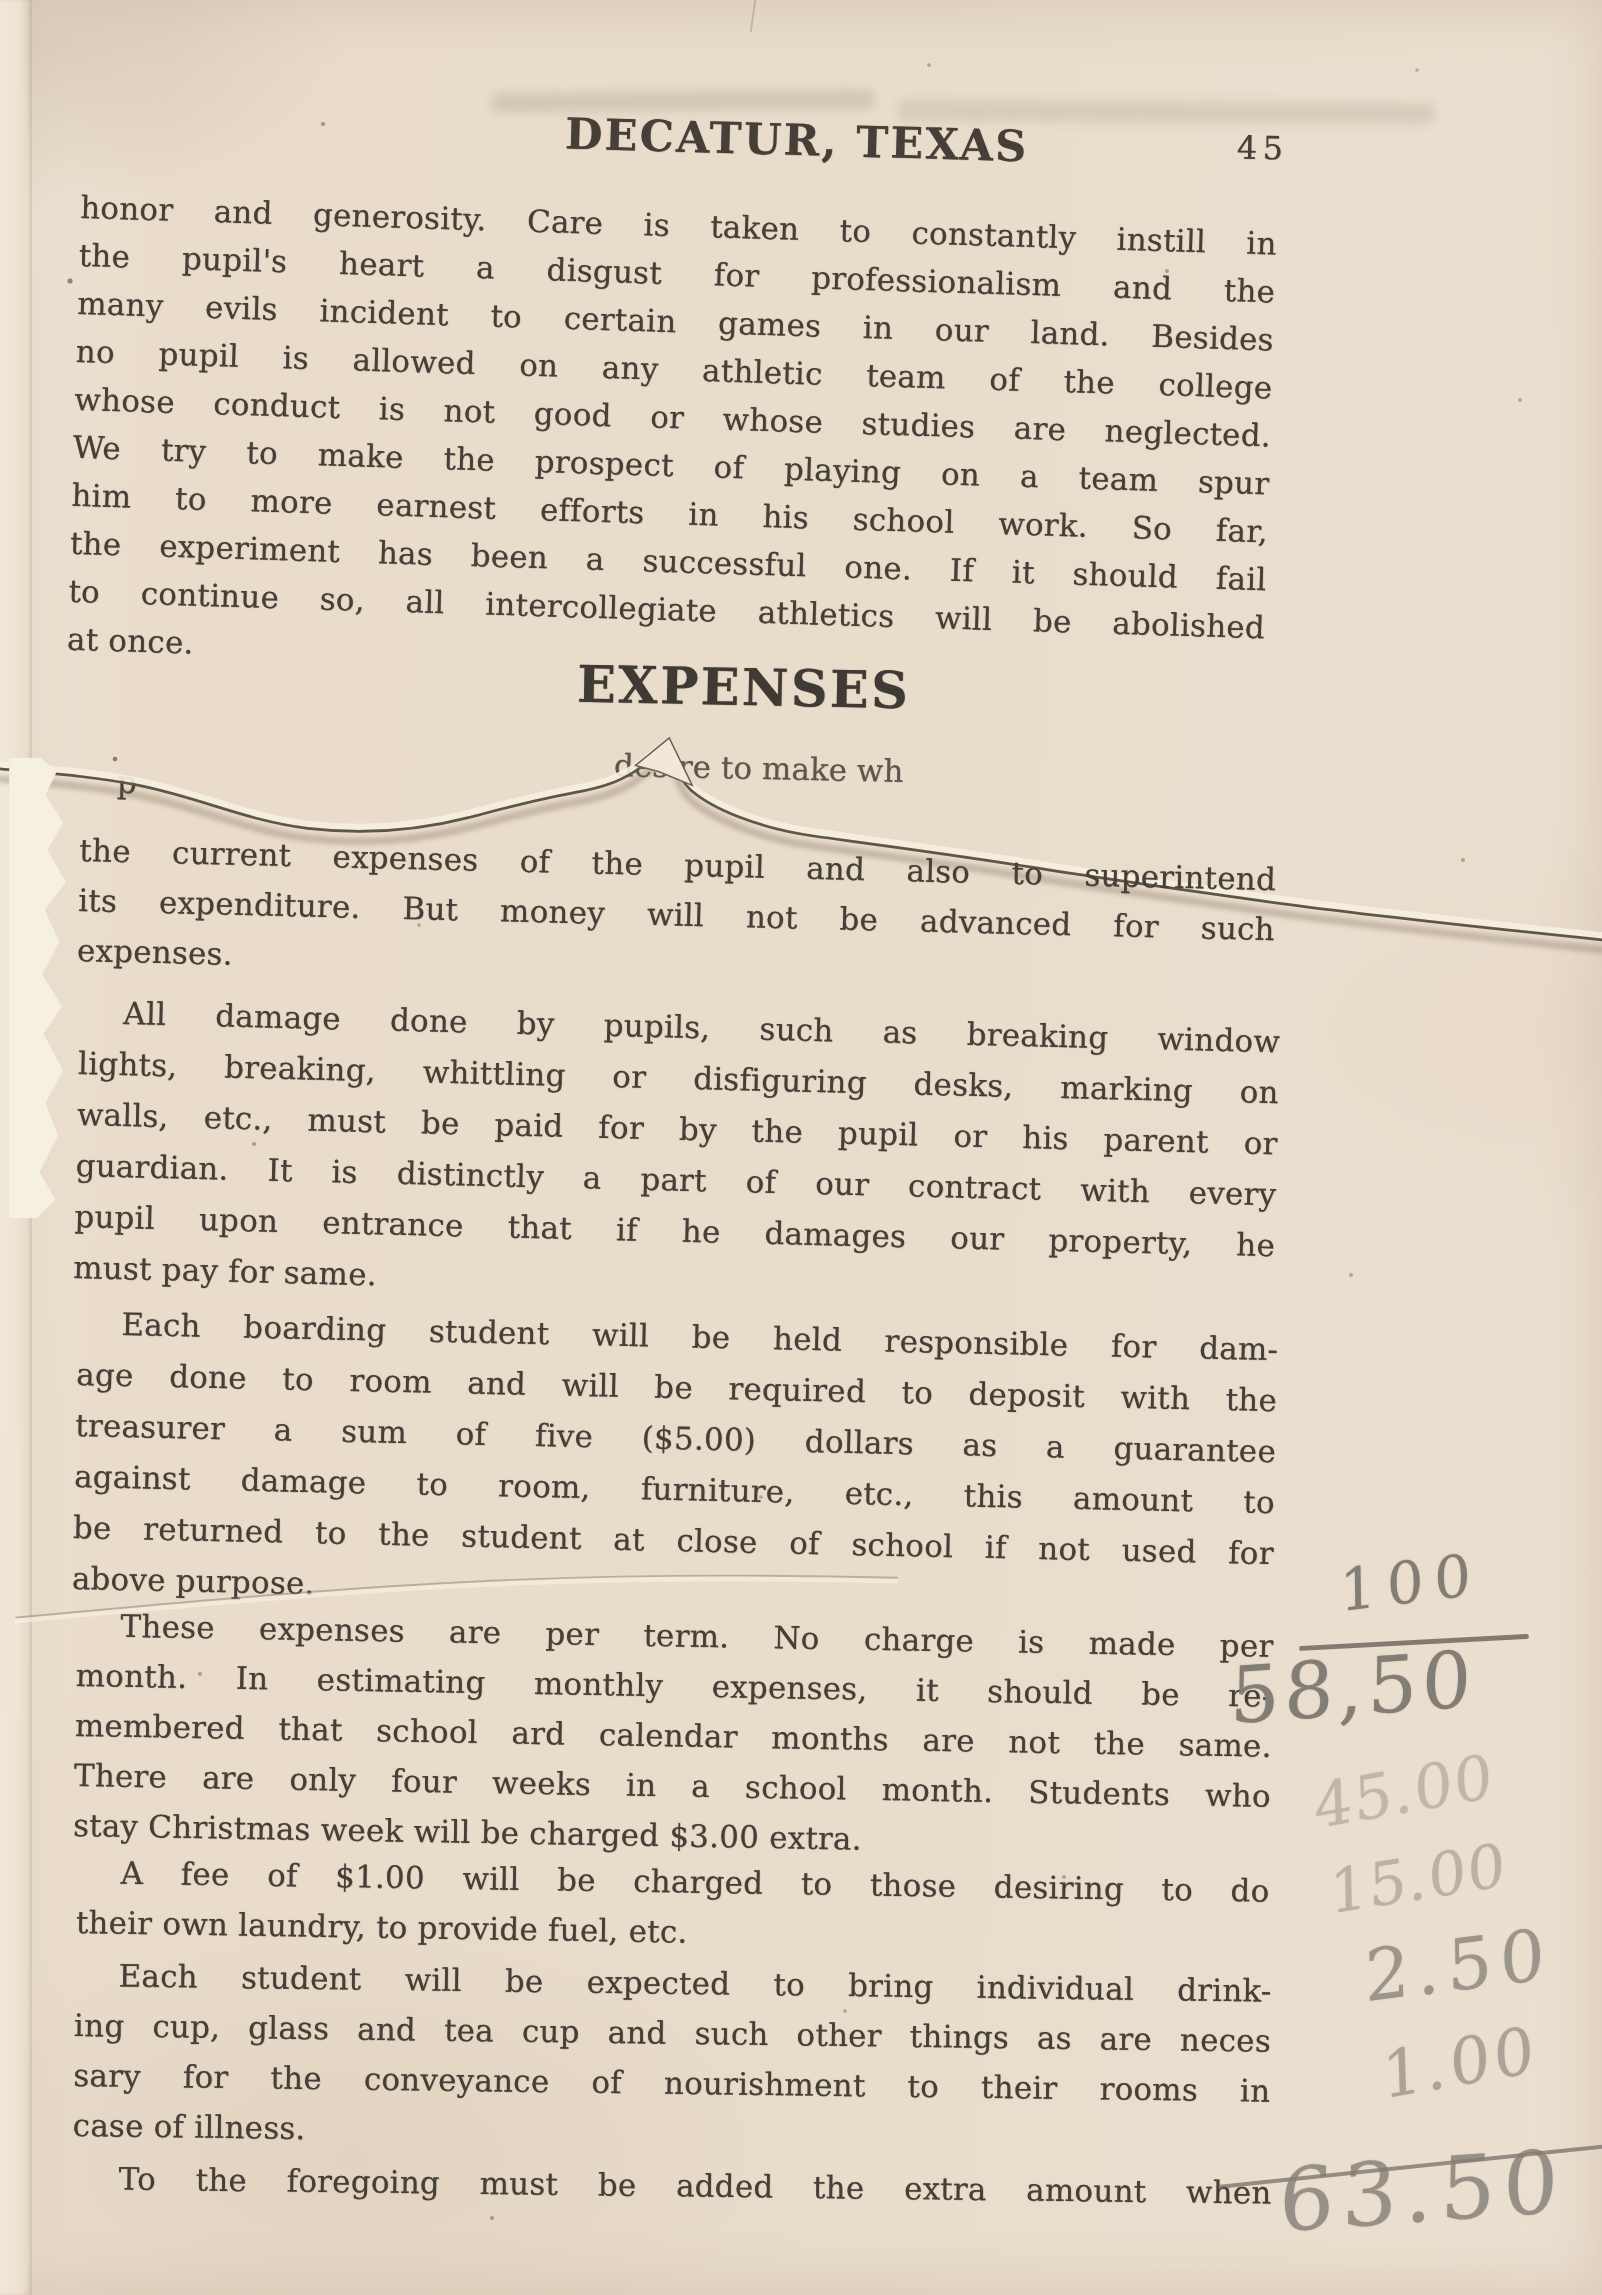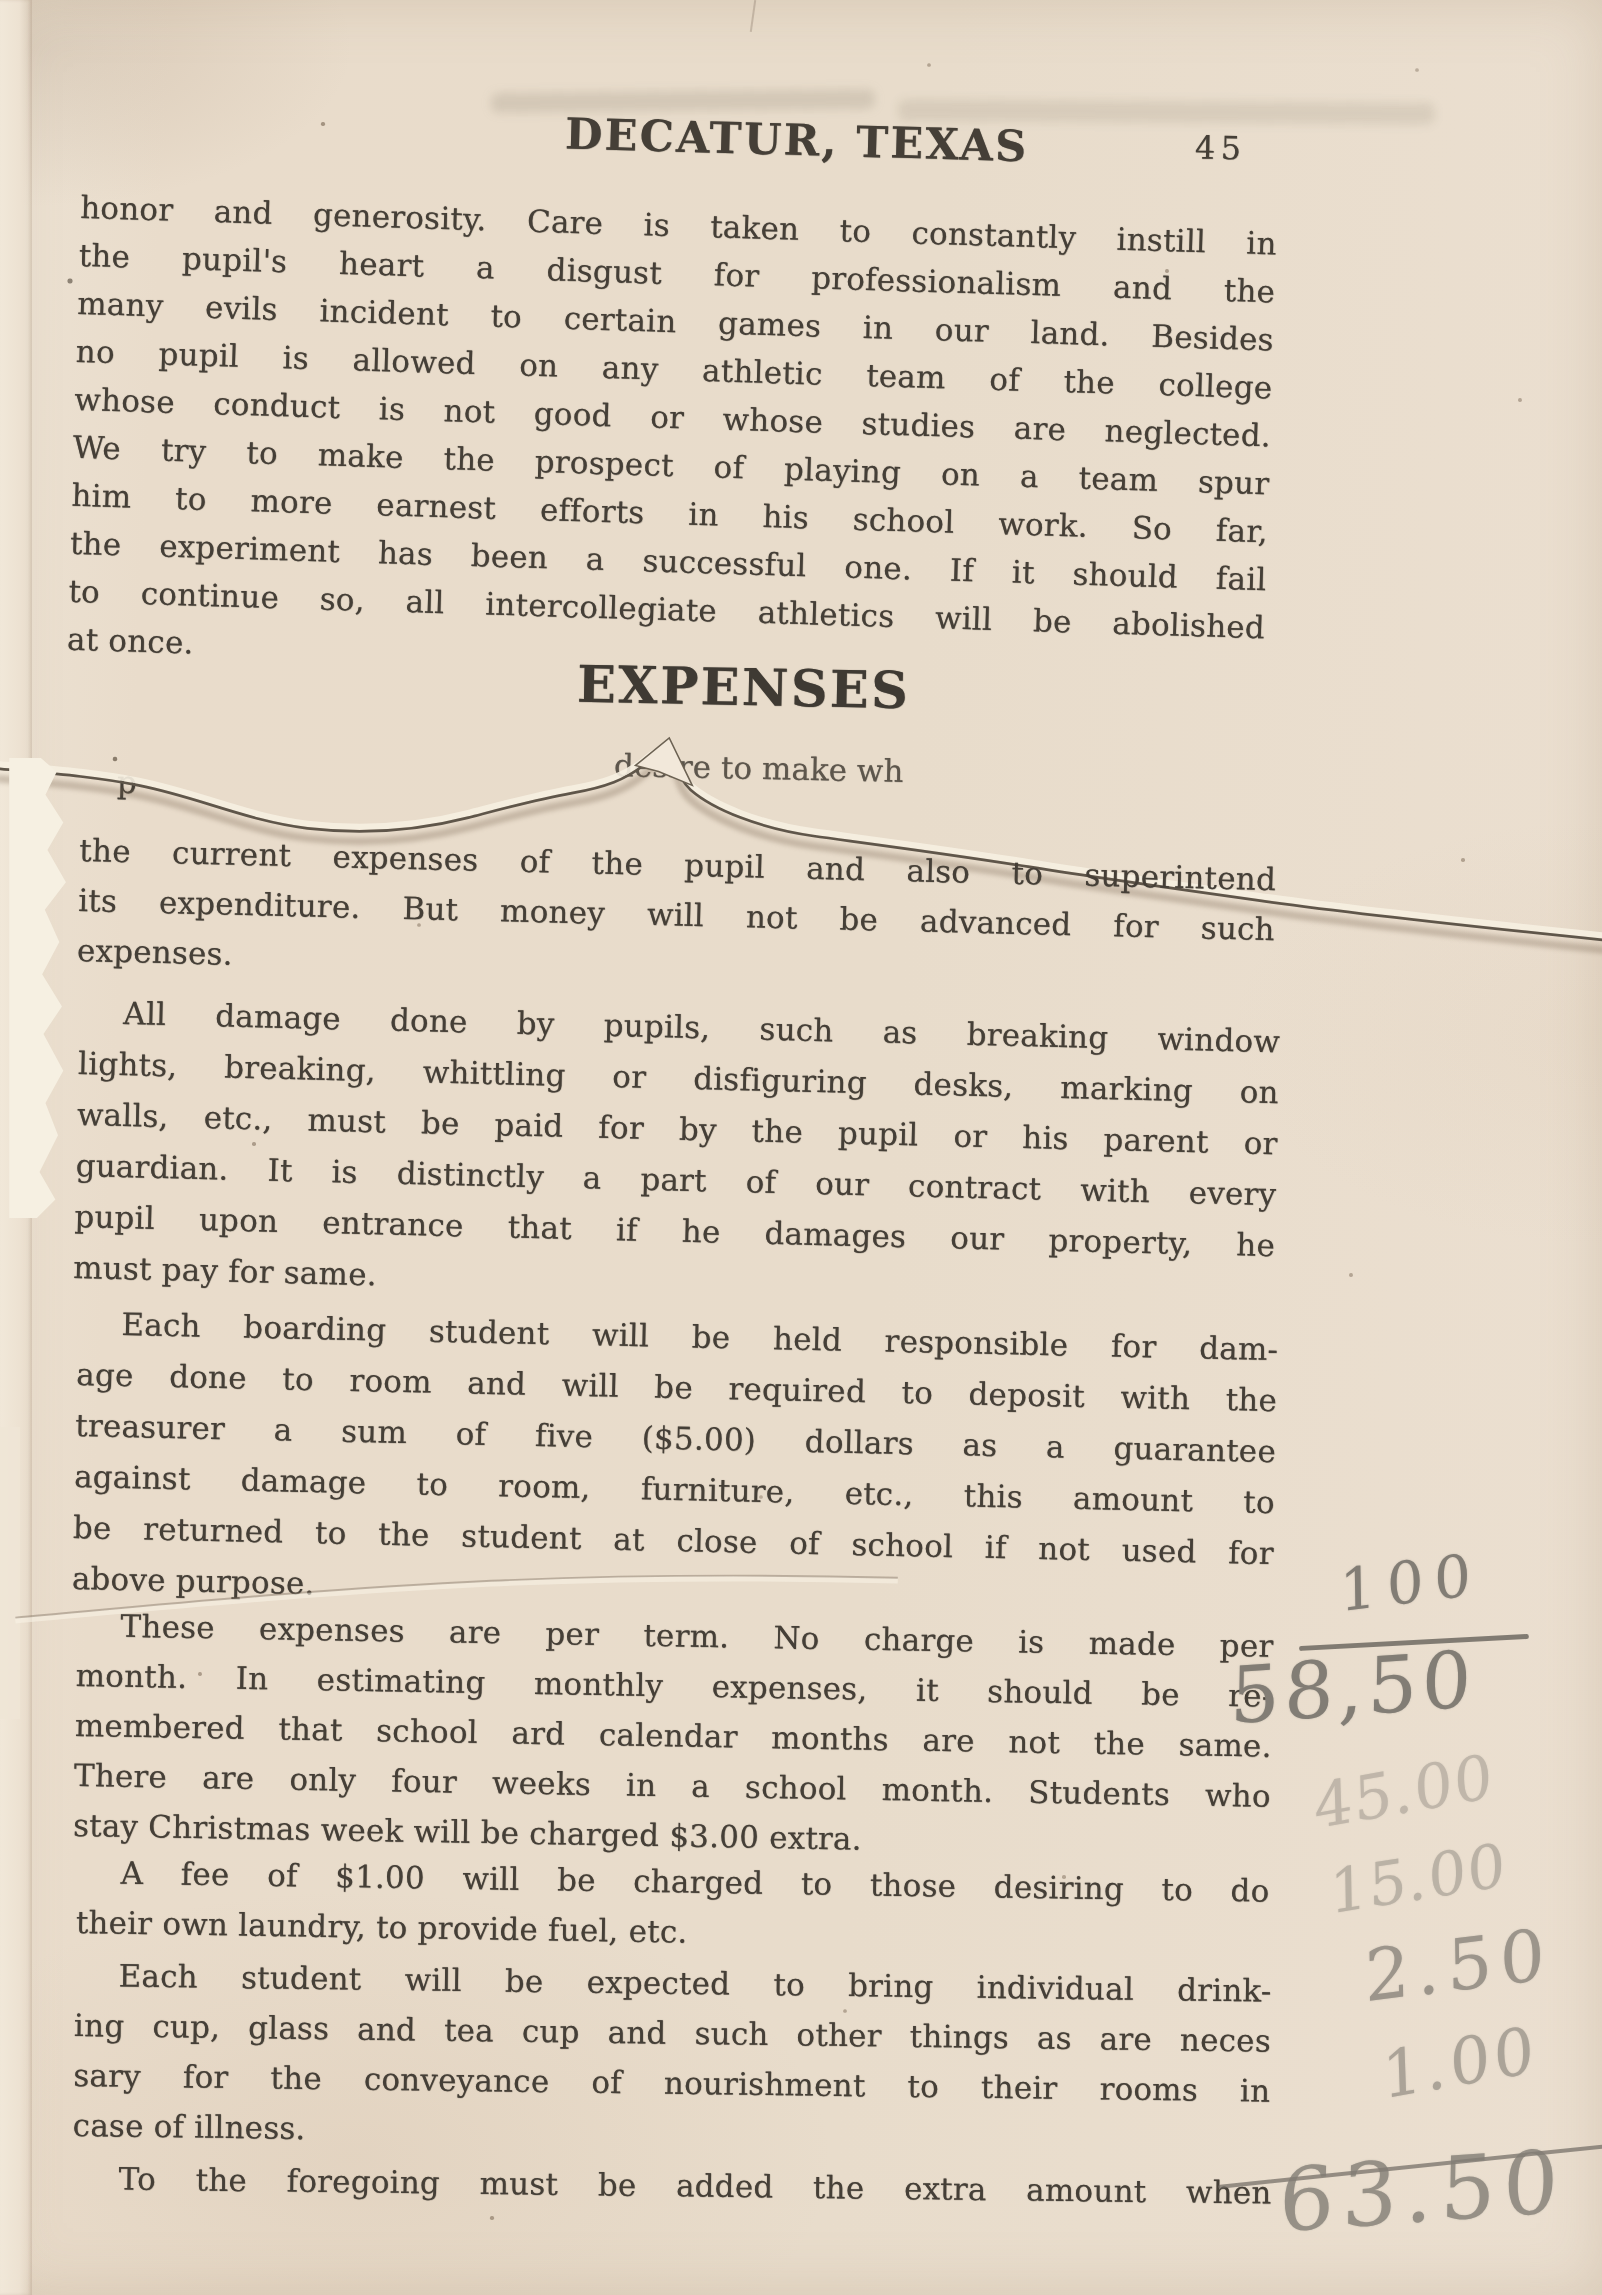--- a/index.html
+++ b/index.html
@@ -15,21 +15,21 @@
     box-shadow: inset 0 0 61px rgba(160,135,105,.25);
   }
   .ink { text-shadow: 0 0 0.9px rgba(69,63,55,.55), 0.5px 0.5px 0 rgba(69,63,55,.22); }
   .para { position:absolute; transform-origin:left top; }
   .para .line { height:var(--lh,51px); line-height:var(--lh,51px); font-size:31px;
     letter-spacing:0.2px; text-align:justify; text-align-last:justify; }
   .para .endline { text-align-last:left; }
   .para .indent { padding-left:44px; box-sizing:border-box; }
   .header-title { position:absolute; left:565px; top:115px; font-size:43px; font-weight:bold;
     letter-spacing:2.3px; transform:rotate(1.6deg); }
-  .page-num { position:absolute; left:1195px; top:129px; font-size:32px; letter-spacing:5.4px;
+  .page-num { position:absolute; left:1237px; top:129px; font-size:32px; letter-spacing:5.4px;
     transform:rotate(1deg); }
   .ghost { position:absolute; background:rgba(138,126,110,.22); filter:blur(4.6px); border-radius:7.7px; }
   .section-heading { position:absolute; left:577px; top:657px; font-size:51px; font-weight:bold;
     letter-spacing:2.3px; transform:rotate(1.15deg); color:#3f3a33; }
   .frag { position:absolute; font-size:31px; }
   .pencil { position:absolute; color:#827d75; text-shadow:0 0 1.5px rgba(130,125,117,.55);
     transform-origin:left top; }
   .pencil-bar { position:absolute; background:#6f6a62; border-radius:2.3px; opacity:.85;
     transform-origin:left top; }
   .edge-left { position:absolute; left:0; top:0; width:32px; height:2295px;

